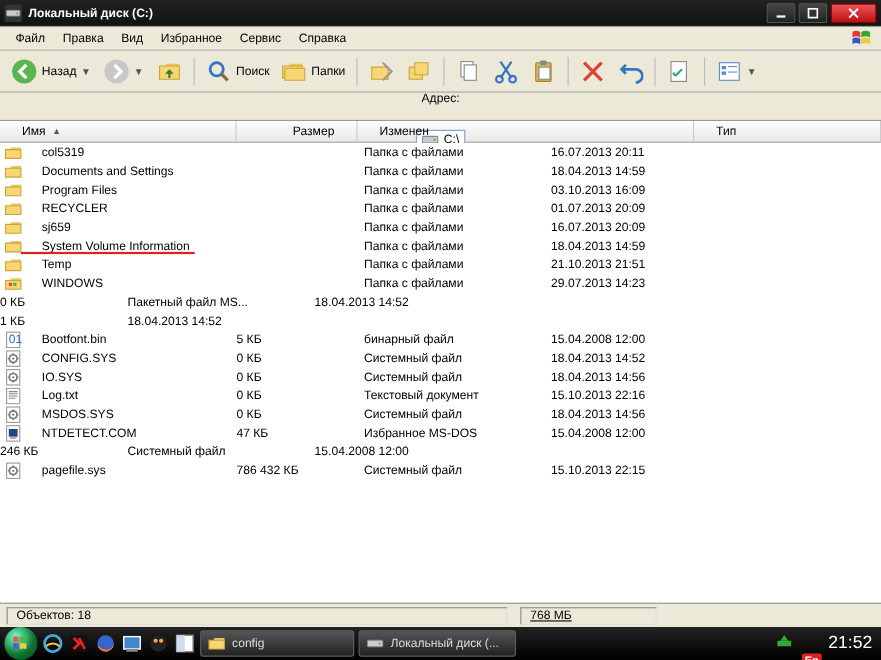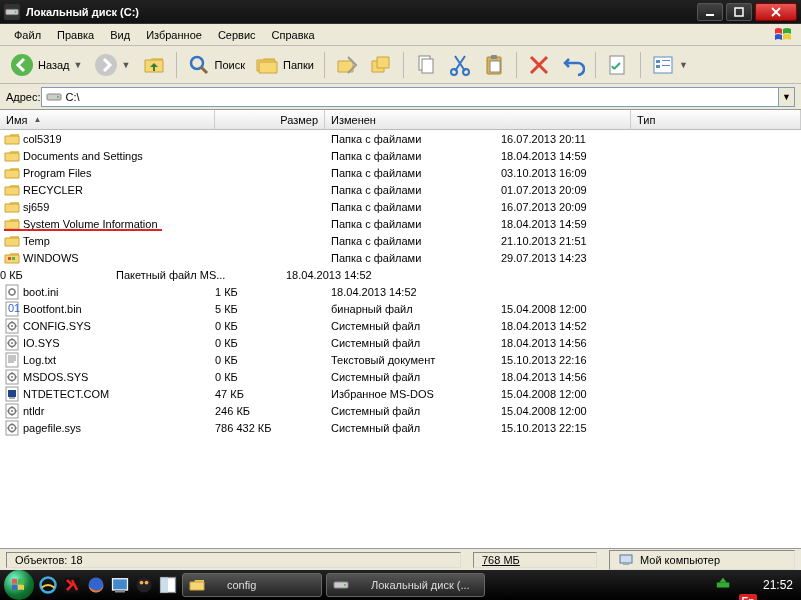--- a/index.html
+++ b/index.html
@@ -19,60 +19,60 @@
   .menubar .winflag { margin-left:auto; width:22px; height:18px; }
 
   
   .toolbar { height: 38px; background:#ece9d8; display:flex; align-items:center; padding:0 6px; border-bottom:1px solid #bbb; gap:2px;}
   .tool { display:flex; align-items:center; padding:2px 4px; cursor:pointer; gap:4px;}
   .sep { width:1px; height:26px; background:#bbb; margin:0 4px;}
   .bigicon { width:24px;height:24px; display:flex;align-items:center;justify-content:center;}
   .dropd { width:10px; color:#555; font-size:9px;}
 
   
-  .addressbar { height:26px; background:#ece9d8; display:flex; align-items:center; padding:0 6px; gap:0; border-bottom:1px solid #999;}
+  .addressbar { height:26px; background:#ece9d8; display:flex; align-items:center; padding:0 6px; gap:22px; border-bottom:1px solid #999;flex-direction:column;}
   .addressbar .lab { color:#000; }
   .addressbar .input { flex:1; height:20px; border:1px solid #7f9db9; background:#fff; display:flex; align-items:center; padding:0 4px; gap:4px;}
   .addressbar .drop { width:16px; height:20px; border:1px solid #7f9db9; border-left:none; background:#ece9d8; display:flex;align-items:center;justify-content:center; cursor:pointer;}
 
   
   .cols { height:20px; background:linear-gradient(#fefefe,#e8e8e8); display:flex; border-bottom:1px solid #bbb;}
-  .col { border-right:1px solid #ccc; padding:2px 6px; color:#000; cursor:default; display:flex;align-items:center;}
+  .col { border-right:1px solid #ccc; padding:2px 20px; color:#000; cursor:default; display:flex;align-items:center;}
   .col.name { width:215px; }
   .col.size { width:110px; justify-content:flex-end;}
   .col.type { width:170px; }
   .col.mod { flex:1; }
 
   
   .filelist { background:#fff; height: 418px; overflow:hidden; position:relative;}
   .row { display:flex; height:17px; align-items:center; }
   .cell { overflow:hidden; white-space:nowrap; text-overflow:ellipsis; color:#000;}
-  .cell.cname { width:215px; padding-left:4px; display:flex; align-items:center; gap:3px;}
+  .cell.cname { width:215px; padding-left:4px; display:flex; align-items:center; gap:18px;}
   .cell.csize { width:110px; text-align:left; padding-right:6px;}
   .cell.ctype { width:170px; padding-left:6px;}
   .cell.cmod  { flex:1; padding-left:6px;}
   .ficon { width:16px; height:16px; flex:0 0 16px; display:flex; align-items:center; justify-content:center;}
   .namewrap { position:relative; display:inline-block; }
   .underline-red { position:absolute; left:-19px; right:-4px; bottom:-1px; height:2px; background:#d22; }
 
   
   .status { height:22px; background:#ece9d8; display:flex; align-items:center; padding:0 6px; gap:12px; border-top:1px solid #999;}
   .status .pane { border:1px inset #ddd; padding:1px 8px; color:#000;}
   .status .pane.first { flex:0 0 auto; width:455px;}
   .status .pane.mid { width:124px;text-decoration:underline;}
   .status .pane.last { flex:1; display:flex;align-items:center;gap:6px;}
 
   
   .taskbar { position:absolute; left:0;right:0;bottom:0; height:30px; background:linear-gradient(#222,#000); display:flex; align-items:center; padding:0 4px; gap:4px; color:#ddd;}
   .taskbar .orb { width:30px; height:30px; border-radius:50%; background: radial-gradient(circle at 35% 30%, #7fc, #173 55%, #041); display:flex;align-items:center;justify-content:center; cursor:pointer;}
   .taskbar .ql { width:20px;height:20px; display:flex;align-items:center;justify-content:center; cursor:pointer;}
-  .taskbar .taskbtn { height:24px; padding:0 14px 0 6px; background:linear-gradient(#555,#222); border:1px solid #666; border-radius:3px; display:flex;align-items:center;gap:22px; cursor:pointer; min-width:140px;}
+  .taskbar .taskbtn { height:24px; padding:0 14px 0 6px; background:linear-gradient(#555,#222); border:1px solid #666; border-radius:3px; display:flex;align-items:center;gap:6px; cursor:pointer; min-width:140px;}
   .taskbar .tray { margin-left:auto; display:flex; align-items:center; gap:6px; padding-right:4px;}
   .taskbar .lang { background:#d22; color:#fff; width:18px; height:14px; font-size:10px; font-weight:bold; display:flex;align-items:center;justify-content:center; border-radius:2px;margin-top:32px;}
-  .taskbar .clock { font-size:12px; color:#fff;}
+  .taskbar .clock { font-size:16px; color:#fff;}
 
   
   .fold path.body { fill:#f7d774; stroke:#caa43a;}
   .fold path.tab { fill:#e6c65d;}
 </style>
 </head>
 <body>
 
 <div class="titlebar">
   <div class="appicon">
@@ -377,28 +377,20 @@
       <div class="cell csize"></div>
       <div class="cell ctype">Папка с файлами</div>
       <div class="cell cmod">29.07.2013 14:23</div>
     </div>
     <div class="row">
       <div class="cell csize">0 КБ</div>
       <div class="cell ctype">Пакетный файл MS...</div>
       <div class="cell cmod">18.04.2013 14:52</div>
     </div>
     <div class="row">
-      <div class="cell cname">
-        <span class="ficon">
-          <svg viewBox="0 0 16 16" width="16" height="16">
-            <use href="#i-ini"></use>
-          </svg>
-        </span>
-        <span class="namewrap">boot.ini</span>
-      </div>
       <div class="cell csize">1 КБ</div>
       <div class="cell cmod">18.04.2013 14:52</div>
     </div>
     <div class="row">
       <div class="cell cname">
         <span class="ficon">
           <svg viewBox="0 0 16 16" width="16" height="16">
             <use href="#i-bin"></use>
           </svg>
         </span>
@@ -467,28 +459,20 @@
             <use href="#i-dos"></use>
           </svg>
         </span>
         <span class="namewrap">NTDETECT.COM</span>
       </div>
       <div class="cell csize">47 КБ</div>
       <div class="cell ctype">Избранное MS-DOS</div>
       <div class="cell cmod">15.04.2008 12:00</div>
     </div>
     <div class="row">
-      <div class="cell cname">
-        <span class="ficon">
-          <svg viewBox="0 0 16 16" width="16" height="16">
-            <use href="#i-sys"></use>
-          </svg>
-        </span>
-        <span class="namewrap">ntldr</span>
-      </div>
       <div class="cell csize">246 КБ</div>
       <div class="cell ctype">Системный файл</div>
       <div class="cell cmod">15.04.2008 12:00</div>
     </div>
     <div class="row">
       <div class="cell cname">
         <span class="ficon">
           <svg viewBox="0 0 16 16" width="16" height="16">
             <use href="#i-sys"></use>
           </svg>
@@ -499,27 +483,20 @@
       <div class="cell ctype">Системный файл</div>
       <div class="cell cmod">15.10.2013 22:15</div>
     </div>
   </div>
 
 <div class="status">
   <div class="pane first">
     <span>Объектов:</span> <span>18</span>
   </div>
   <div class="pane mid">768 МБ</div>
-  <div class="pane last">
-    <svg viewBox="0 0 16 16" width="16" height="16">
-        <rect x="2" y="3" width="12" height="8" fill="#cde" stroke="#579"></rect>
-        <rect x="5" y="11" width="6" height="2" fill="#aaa"></rect>
-      </svg>
-    <span>Мой компьютер</span>
-  </div>
 </div>
 
 <div class="taskbar">
   <div class="orb">
     <svg viewBox="0 0 18 18" width="18" height="18">
         <path d="M2 3 Q4 2 7 3 L7 8 Q4 7 2 8 Z" fill="#e55"></path>
         <path d="M8 3 Q11 2 14 3 L14 8 Q11 7 8 8 Z" fill="#4b4"></path>
         <path d="M2 9 Q4 8 7 9 L7 14 Q4 13 2 14 Z" fill="#46c"></path>
         <path d="M8 9 Q11 8 14 9 L14 14 Q11 13 8 14 Z" fill="#ec4"></path>
       </svg>

